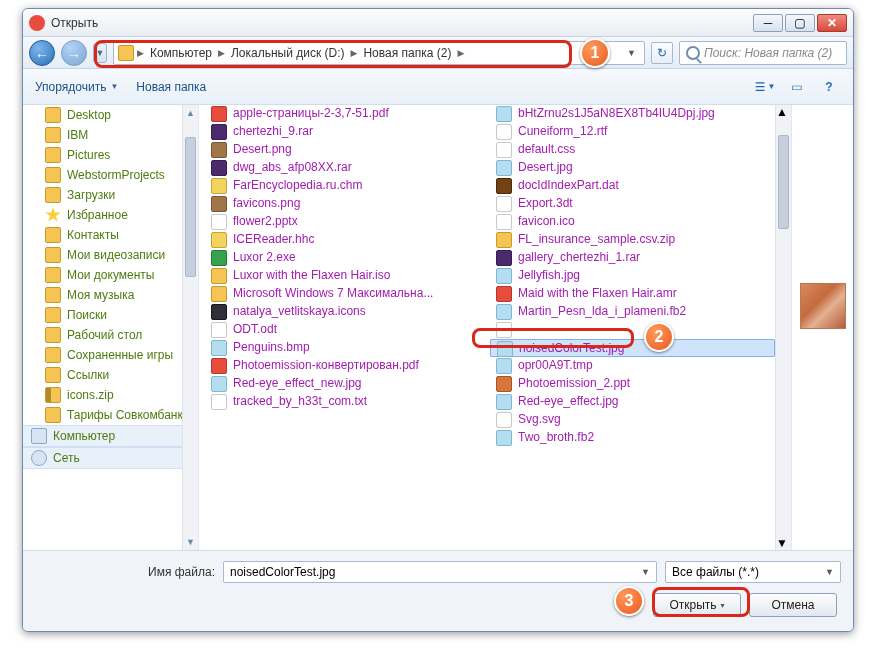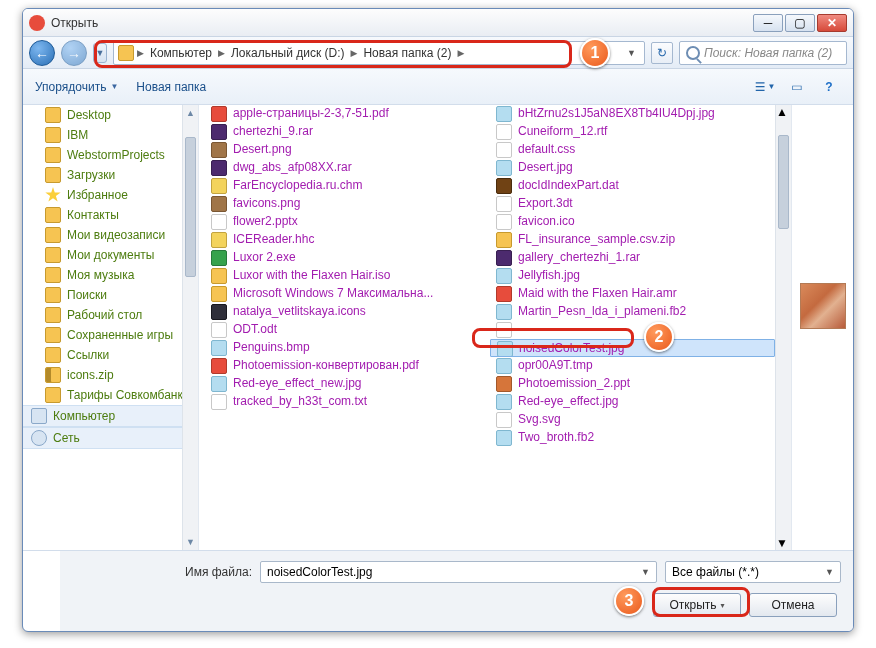--- a/index.html
+++ b/index.html
@@ -81,21 +81,21 @@
   .fico.css{background:#fff;border-color:#c8c8c8;} .fico.dat{background:#704214;border-color:#4a2c0d;}
   .fico.tdt{background:#fff;border-color:#c8c8c8;} .fico.ico{background:#fff;border-color:#c8c8c8;}
   .fico.zip{background:#f6c452;border-color:#c79a2e;} .fico.amr{background:#e74c3c;border-color:#b13a2c;}
   .fico.fb2{background:#b4ddf0;border-color:#7fb7d0;} .fico.tmp{background:#b4ddf0;border-color:#7fb7d0;}
   .fico.ppt{background:#d6753a;border-color:#a2582b;} .fico.svg{background:#fff;border-color:#c8c8c8;}
   .fitem.selected { background:#cfe4fb; border:1px solid #7fb1e6; border-radius:1px; height:18px; }
   .filebar-scroll { position:absolute; right:0; top:0; bottom:0; width:16px; background:#f0f2f5; border-left:1px solid #dde3ea; display:flex; flex-direction:column; }
   .filebar-scroll .thumb { margin:16px 2px 0; height:94px; background:#c6d0dc; border:1px solid #a9b8ca; border-radius:2px; }
   .preview { width: 62px; border-left:1px solid #e2e8f0; display:flex; align-items:flex-start; justify-content:center; padding-top:178px; }
   .preview .thumb { width:46px; height:46px; background: linear-gradient(135deg,#d98a5b,#c46a3f 40%,#e2b190 60%,#b75b3a); border:1px solid #b37a55; }
-  .bottom { background:#f0f3f7; padding: 10px 12px 14px; display:flex; flex-direction:column; gap:10px;margin-left:37px; }
+  .bottom { background:#f0f3f7; padding: 10px 12px 14px; display:flex; flex-direction:column; gap:10px; }
   .row { display:flex; align-items:center; gap:8px; }
   .row .lbl { width: 180px; text-align:right; color:#333; }
   .combo { height:22px; background:#fff; border:1px solid #a9b8ca; border-radius:2px; display:flex; align-items:center; padding:0 6px; }
   .combo.fn { flex:1; }
   .combo .dd { margin-left:auto; font-size:9px; color:#555; }
   .combo.filter { width: 176px; justify-content: space-between; }
   .btnrow { display:flex; justify-content:flex-end; gap:8px; padding-right: 4px; }
   .btn { width:88px; height:24px; background:linear-gradient(#fdfdfd,#e3e8ef); border:1px solid #8aa0bc; border-radius:3px; display:flex; align-items:center; justify-content:center; color:#222; }
   .btn .dd { font-size:8px; margin-left:4px; color:#555; }
   .callout { position:absolute; width:30px; height:30px; border-radius:50%; background:radial-gradient(circle at 35% 30%, #ff9a5c,#ea5a1d); border:2px solid #fff; box-shadow:0 1px 3px rgba(0,0,0,.5); color:#fff; font-weight:bold; font-size:16px; display:flex; align-items:center; justify-content:center; z-index:50; }
@@ -160,20 +160,24 @@
           <div class="sb-item">
             <span class="sb-ico ic-folder"></span>
             <span>Desktop</span>
           </div>
           <div class="sb-item">
             <span class="sb-ico ic-folder"></span>
             <span>IBM</span>
           </div>
           <div class="sb-item">
             <span class="sb-ico ic-folder"></span>
+            <span>Pictures</span>
+          </div>
+          <div class="sb-item">
+            <span class="sb-ico ic-folder"></span>
             <span>WebstormProjects</span>
           </div>
           <div class="sb-item">
             <span class="sb-ico ic-folder"></span>
             <span>Загрузки</span>
           </div>
           <div class="sb-item">
             <span class="sb-ico ic-star"></span>
             <span>Избранное</span>
           </div>

